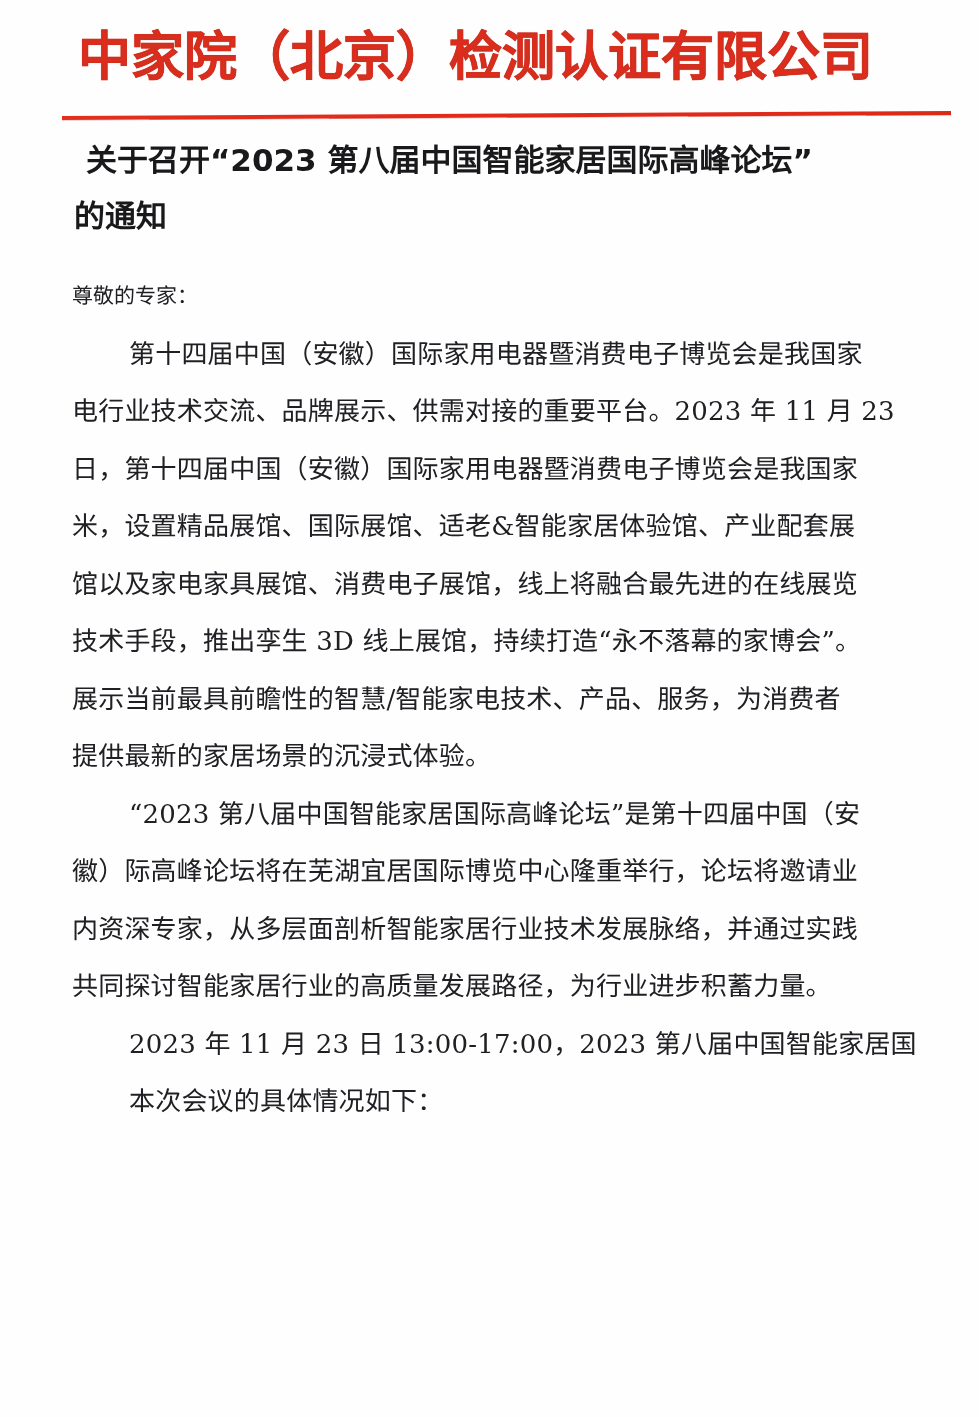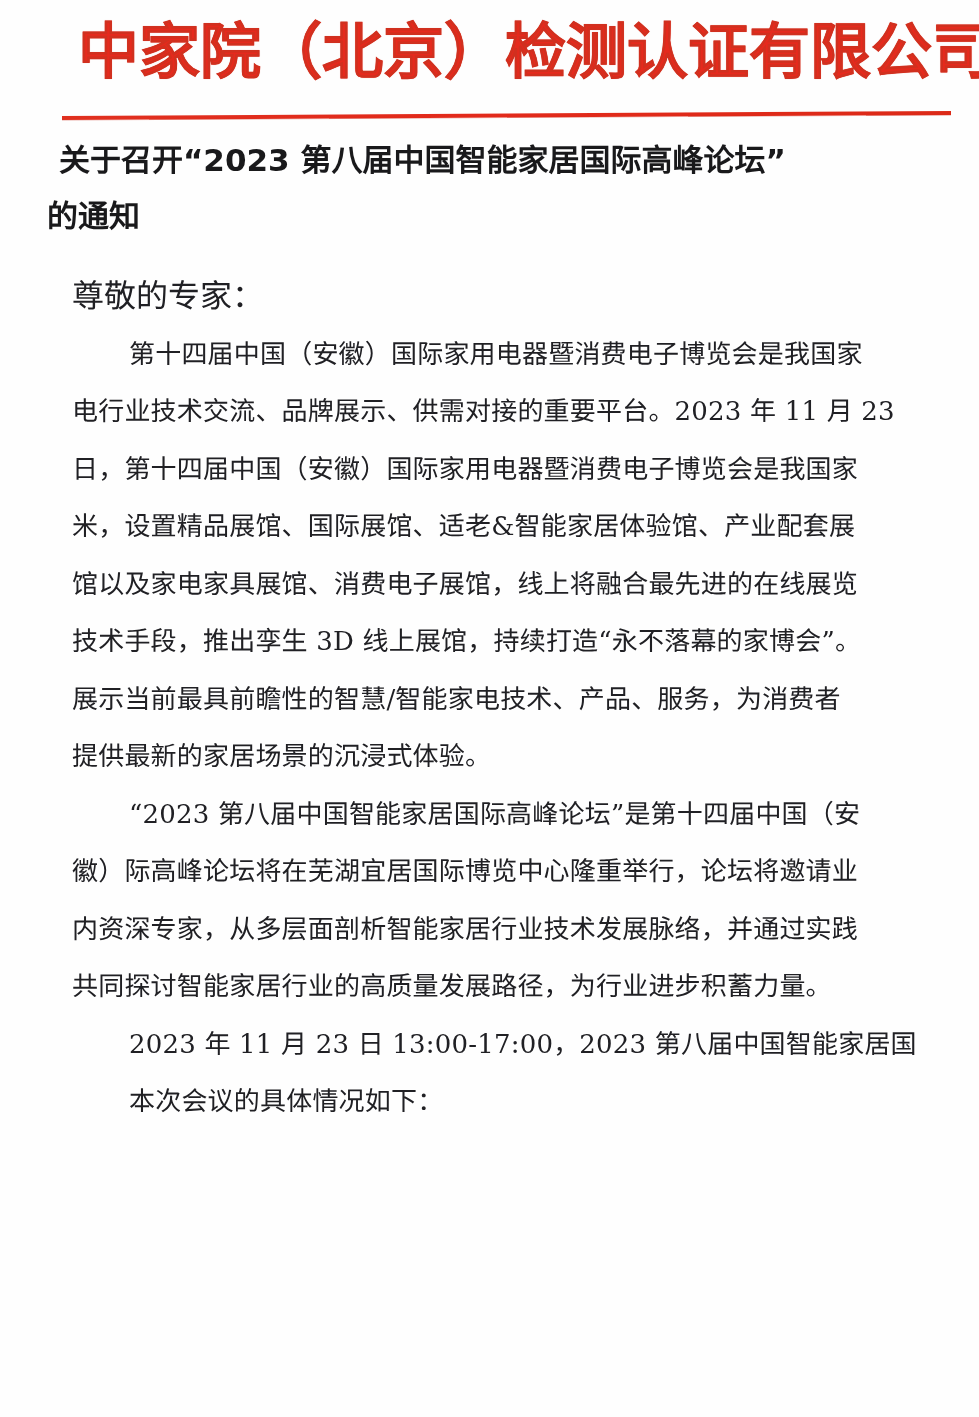--- a/index.html
+++ b/index.html
@@ -31,23 +31,23 @@
     left: 0;
     top: 24px;
     width: 979px;
     height: 72px;
   }
   .letterhead-title {
     position: absolute;
     left: 78px;
     top: 0;
     width: 880px;
-    font-family: Liberation Mono, monospace;
+    font-family: Liberation Serif, serif;
     font-weight: 700;
-    font-size: 61px;
+    font-size: 53px;
     line-height: 66px;
     letter-spacing: 0px;
     color: #e52a1d;
     white-space: nowrap;
     -webkit-text-stroke: 0.6px #d1301f;
     text-shadow: 0 0 1px rgba(215,40,25,0.55);
   }
   .letterhead-rule {
     position: absolute;
     left: 62px;
@@ -56,21 +56,21 @@
     height: 3.5px;
     background: linear-gradient(90deg, #e0301f 0%, #e22a1b 45%, #dc2a18 100%);
     transform: rotate(-0.32deg);
     transform-origin: left center;
     box-shadow: 0 0.5px 0 rgba(200,40,25,0.4);
   }
 
   
   .doc-title {
     position: absolute;
-    left: 47px;
+    left: 74px;
     top: 132px;
     width: 860px;
     font-family: "DejaVu Sans", "Liberation Sans", sans-serif;
     font-weight: 700;
     font-size: 31px;
     line-height: 56px;
     color: #19191b;
     text-align: center;
   }
   .doc-title .tline {
@@ -101,21 +101,21 @@
     color: #202024;
     white-space: nowrap;
     letter-spacing: 0.2px;
   }
   .ln.indent {
     padding-left: 57px;
   }
   .salutation {
     display: block;
     font-family: "DejaVu Serif", "Liberation Serif", serif;
-    font-size: 32px;
+    font-size: 21px;
     line-height: 57.5px;
     color: #202024;
     white-space: nowrap;
   }
 </style>
 </head>
 <body>
 
 <div class="page">
 

